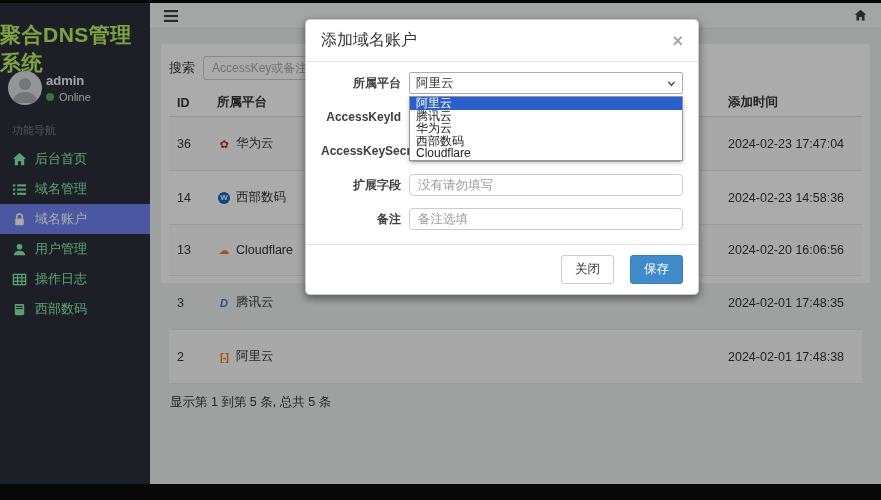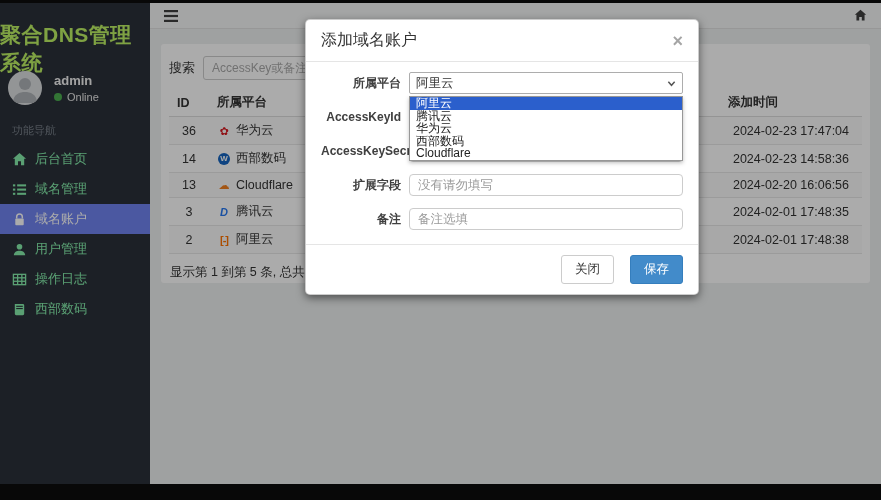--- a/index.html
+++ b/index.html
@@ -9,21 +9,21 @@
     font-family:"Liberation Sans","DejaVu Sans",sans-serif;
   }
   .app { position:absolute; top:3px; left:0; right:0; bottom:16px; display:flex; }
 
   
   .sidebar { width:150px; background:#2b313a; flex:0 0 150px; display:flex; flex-direction:column; }
   .brand { height:27px; display:flex; align-items:center; justify-content:center;
            color:#bef264; font-size:21px; font-weight:bold; letter-spacing:.5px;margin-top:32px; }
   .user-panel { display:flex; align-items:center; padding:9px 10px 10px 8px; }
   .avatar { width:34px; height:34px; border-radius:50%; background:#dcdee0; overflow:hidden; flex:0 0 34px; }
-  .user-meta { margin-left:12px; }
+  .user-meta { margin-left:4px; }
   .user-name { color:#f2f2f2; font-size:13px; font-weight:bold; }
   .user-status { color:#e4e4e4; font-size:11px; margin-top:3px; display:flex; align-items:center; }
   .dot { width:8px; height:8px; border-radius:50%; background:#4caf50; margin-right:5px; display:inline-block; }
   .nav-label { color:#767e87; font-size:11px; padding:8px 12px 4px; }
   .menu { margin-top:2px; }
   .menu-item { display:flex; align-items:center; height:30px; padding-left:12px;
                color:#86efac; font-size:13px; cursor:pointer; }
   .menu-item .mi-icon { width:15px; height:15px; margin-right:8px; flex:0 0 15px; }
   .menu-item.active { background:#7184f0; color:#fff; }
 
@@ -39,21 +39,21 @@
   .panel { background:#fff; border-radius:3px; margin:15px 11px; height:239px; }
   .search-row { display:flex; align-items:center; padding:12px 8px 9px; }
   .search-row label { font-size:13px; color:#333; margin-right:8px; }
   .search-input { width:290px; height:24px; border:1px solid #ccc; border-radius:3px;
                   padding:2px 8px; font-size:12px; color:#333; outline:none;
                   font-family:"Liberation Sans",sans-serif; }
   .search-input::placeholder { color:#a9a9a9; }
 
   table { width:calc(100% - 16px); margin:0 8px; border-collapse:collapse; table-layout:fixed; font-size:12.5px; color:#333; }
   th { text-align:left; font-weight:bold; padding:5px 8px; border-bottom:1px solid #ddd; }
-  td { padding:5px 8px; border-bottom:1px solid #e8e8e8;text-align:center; }
+  td { padding:18px 8px; border-bottom:1px solid #e8e8e8; }
   tbody tr:nth-child(odd) { background:#fbfbfb; }
   .col-time-pad { padding-left:16px; }
   .plat { display:flex; align-items:center; }
   .plat .p-ico { width:14px; margin-right:5px; display:inline-flex; justify-content:center;
                  font-size:11px; font-weight:bold; line-height:14px; }
   .ico-huawei { color:#d71920; font-size:12px; }
   .ico-west  { width:12px; height:12px; border-radius:50%; background:#1565c0; color:#fff;
                font-size:8px; display:inline-flex; align-items:center; justify-content:center; }
   .ico-cf    { color:#f38020; font-size:13px; }
   .ico-tencent { color:#2678f2; font-style:italic; font-size:12px; }

